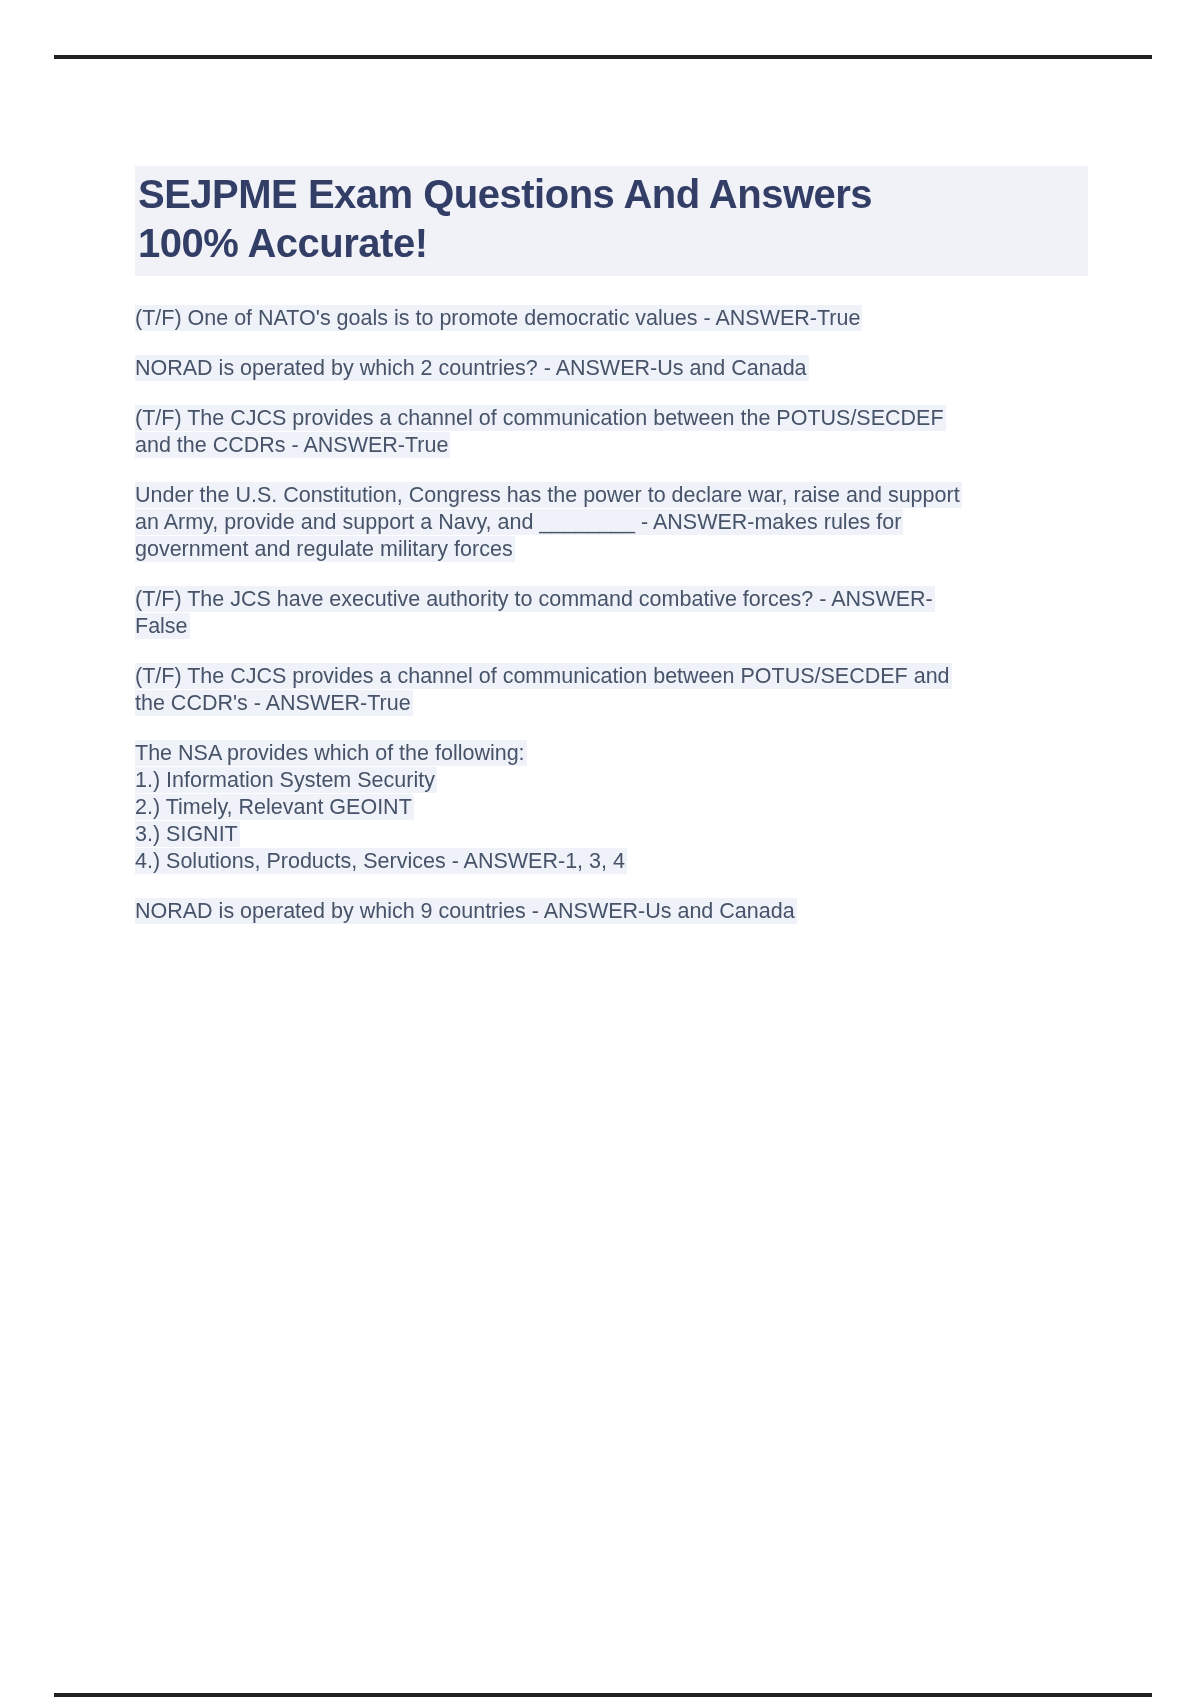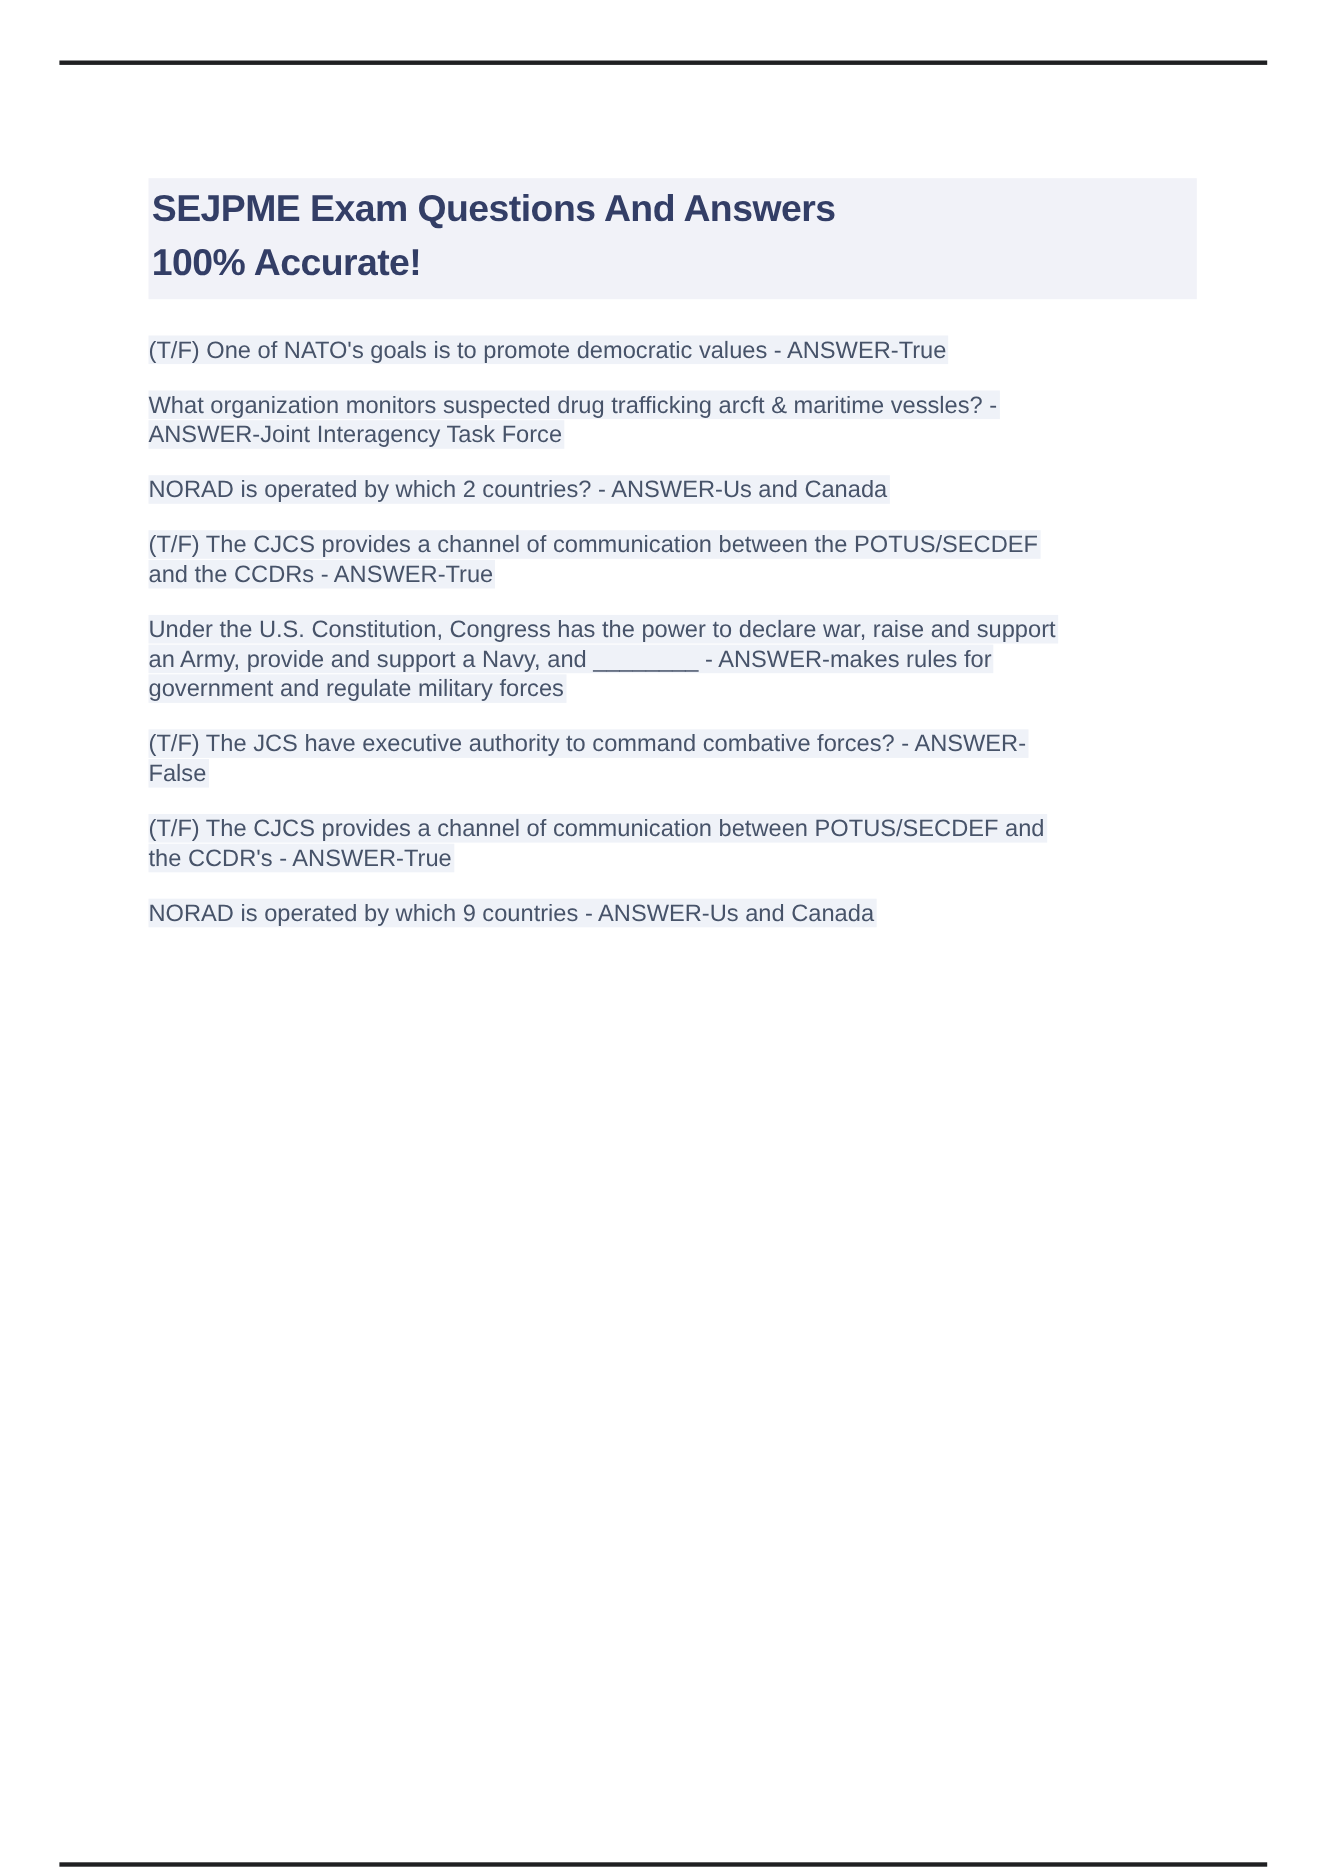--- a/index.html
+++ b/index.html
@@ -22,21 +22,21 @@
   .rule-bottom { top: 1693px; }
   .doc-title {
     position: absolute;
     left: 135px;
     top: 139px;
     width: 953px;
     box-sizing: border-box;
     padding: 4px 6px 8px 3px;
     background: #f1f2f8;
     color: #333e66;
-    font-size: 34px;
+    font-size: 40px;
     font-weight: bold;
     line-height: 49px;
     white-space: pre-line;
     letter-spacing: -0.5px;
   }
   .qa-list {
     position: absolute;
     left: 135px;
     top: 305px;
     width: 960px;
@@ -61,39 +61,42 @@
 
 <div class="page">
   <div class="rule rule-top"></div>
 
   <h1 class="doc-title">SEJPME Exam Questions And Answers
 100% Accurate!</h1>
 
   <div class="qa-list">
   <p class="para"><span class="hl">(T/F) One of NATO's goals is to promote democratic values - ANSWER-True</span></p>
 
-  <p class="para"><span class="hl">What organization monitors suspected drug trafficking arcft &amp; maritime vessles? -
-ANSWER-Joint Interagency Task Force</span></p>
 
   <p class="para"><span class="hl">NORAD is operated by which 2 countries? - ANSWER-Us and Canada</span></p>
 
   <p class="para"><span class="hl">(T/F) The CJCS provides a channel of communication between the POTUS/SECDEF
 and the CCDRs - ANSWER-True</span></p>
 
   <p class="para"><span class="hl">Under the U.S. Constitution, Congress has the power to declare war, raise and support
 an Army, provide and support a Navy, and ________ - ANSWER-makes rules for
 government and regulate military forces</span></p>
 
 
   <p class="para"><span class="hl">(T/F) The JCS have executive authority to command combative forces? - ANSWER-
 False</span></p>
 
 
 
   <p class="para"><span class="hl">(T/F) The CJCS provides a channel of communication between POTUS/SECDEF and
 the CCDR's - ANSWER-True</span></p>
 
+  <p class="para"><span class="hl">The NSA provides which of the following:
+1.) Information System Security
+2.) Timely, Relevant GEOINT
+3.) SIGNIT
+4.) Solutions, Products, Services - ANSWER-1, 3, 4</span></p>
 
   <p class="para"><span class="hl">NORAD is operated by which 9 countries - ANSWER-Us and Canada</span></p>
 </div>
 
   <div class="rule rule-bottom"></div>
 </div>
 
 </body></html>

